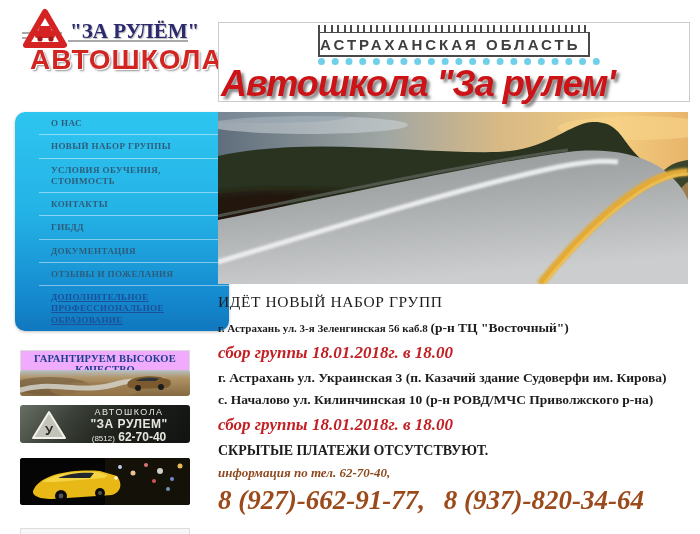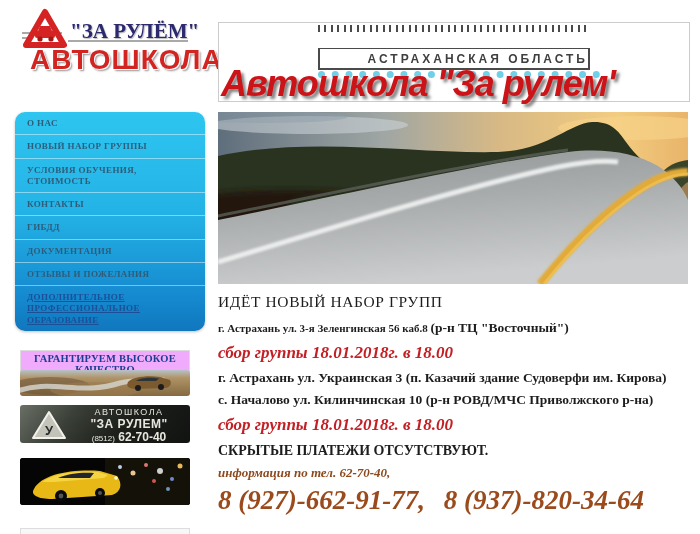--- a/index.html
+++ b/index.html
@@ -15,33 +15,33 @@
             font-weight:bold;font-size:28px;color:#d22522;letter-spacing:1px;
             text-shadow:1px 1px 0 #fff,2px 2px 2px rgba(60,60,60,.55);}
   .speedline{position:absolute;height:2px;background:#a9a9a9;}
 
   
   #header-box{position:absolute;left:218px;top:22px;width:470px;height:78px;
               background:#fff;border:1px solid #ccc;}
   #region-badge{position:absolute;left:50%;top:2px;transform:translateX(-50%);width:272px;}
   #badge-teeth{height:7px;width:100%;
       background:repeating-linear-gradient(90deg,#4a4a4a 0 2px,transparent 2px 6px,#4a4a4a 6px 8px,transparent 8px 13px);}
-  #badge-text{border:2px solid #4a4a4a;border-top-width:1px;text-align:right;
-      font-family:"Liberation Sans",sans-serif;font-weight:bold;font-size:12px;
-      color:#3f3f3f;letter-spacing:3px;padding:3px 0 2px;margin-top:16px;}
+  #badge-text{border:2px solid #4a4a4a;border-top-width:1px;text-align:left;
+      font-family:"Liberation Sans",sans-serif;font-weight:bold;font-size:15px;
+      color:#3f3f3f;letter-spacing:3px;padding:3px 0 2px;}
   #badge-beads{height:0;border-bottom:7px dotted #6fd0e8;width:282px;margin:1px auto 0;}
   #site-title{position:absolute;left:2px;bottom:-4px;width:100%;white-space:nowrap;
       font-family:"Liberation Sans",sans-serif;font-style:italic;font-weight:bold;
       font-size:36px;color:#cc1318;letter-spacing:-1px;
       text-shadow:3px 3px 3px rgba(90,90,90,.75);}
 
   
   #menu{position:absolute;left:15px;top:112px;width:190px;border-radius:10px;overflow:hidden;
         background:linear-gradient(180deg,#2ec5f0 0%,#24b3e6 45%,#1589cf 85%,#1077bd 100%);
-        box-shadow:0 1px 3px rgba(0,0,0,.25);}
+        box-shadow:0 1px 3px rgba(0,0,0,.25);padding-left:24px;}
   .menu-item{padding:6px 12px 5px;font-family:"Liberation Serif",serif;font-weight:bold;
       font-size:9px;line-height:1.25;color:#2e5d7b;letter-spacing:.4px;
       border-bottom:1px solid rgba(255,255,255,.45);cursor:pointer;}
   .menu-item:last-child{border-bottom:none;}
   .menu-item.linkstyle{color:#1b4f97;text-decoration:underline;}
 
   
   #quality-box{position:absolute;left:20px;top:350px;width:168px;border:1px solid #ddd;
       background:#f0abfc;text-align:center;font-family:"Liberation Serif",serif;font-weight:bold;
       font-size:10.5px;color:#1d3d91;padding:2px 0;letter-spacing:.2px;}

